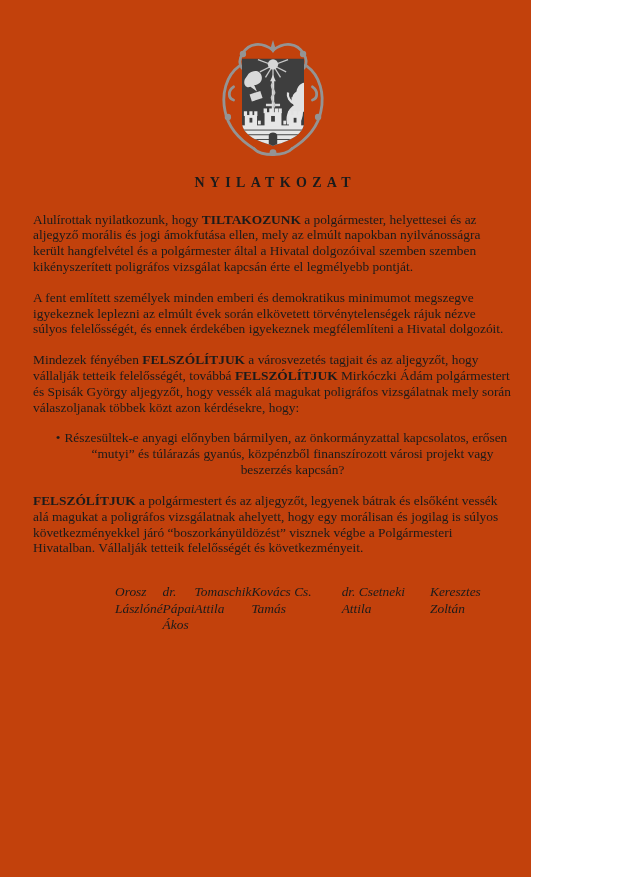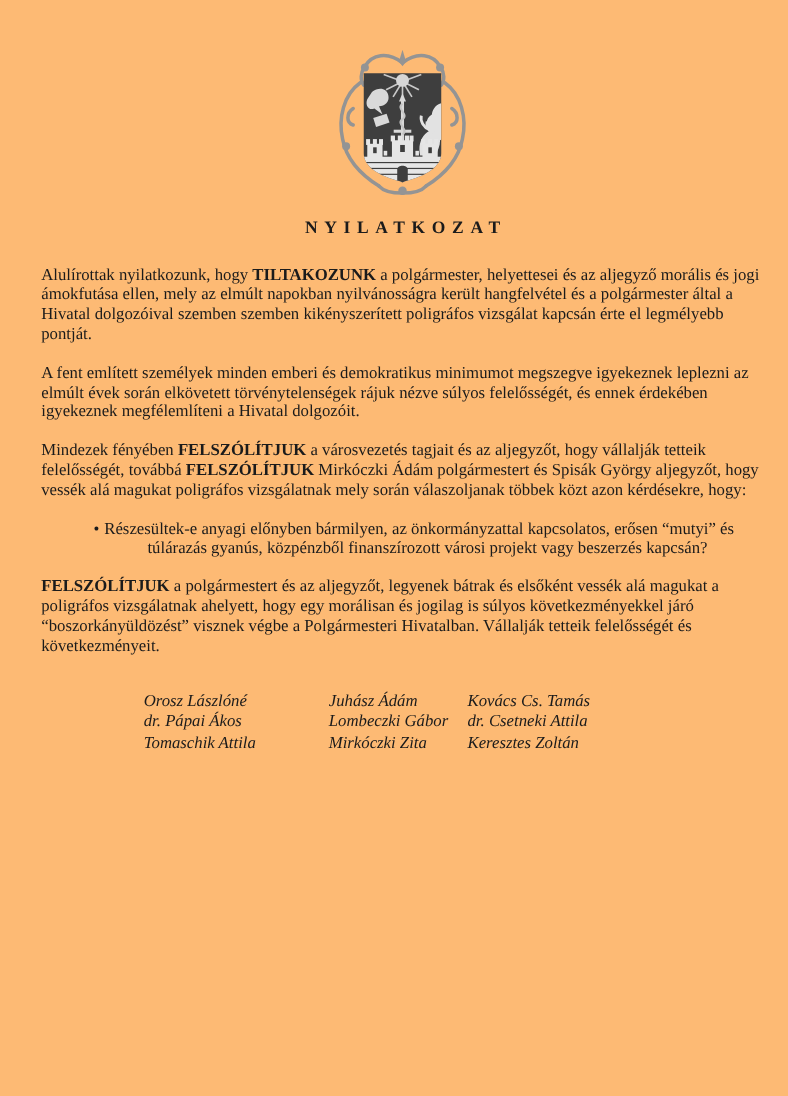--- a/index.html
+++ b/index.html
@@ -1,19 +1,19 @@
 <!DOCTYPE html>
 <html><head>
 <meta charset="utf-8">
 <style>
   html,body{margin:0;padding:0;background:#ffffff;}
   .page{
     position:relative;
-    width:630px;height:877px;
-    background:#fdba74;
+    width:531px;height:877px;
+    background:#c2410c;
     box-sizing:border-box;
     padding:38px 19px 0 33px;
     font-family:"Liberation Serif","DejaVu Serif",serif;
     font-size:13.4px;
     line-height:1.18;
     color:#1b1b1b;
     overflow:hidden;
   }
   .emblem{display:block;margin:0 auto;width:116px;height:124px;}
   .title{
@@ -28,21 +28,21 @@
   .bullet-list{margin:0 0 15px 0;text-align:center;}
   .bullet-item{padding-left:40px;text-indent:-22px;margin:0;}
   .bullet-glyph{padding-right:4px;}
   .date-line{font-style:italic;margin:0 0 0 0;}
   .signatures{
     display:flex;
     margin-top:28px;
     padding-left:82px;
     font-style:italic;
   }
-  .sig-col{display:flex;flex-direction:column;justify-content:space-between;}
+  .sig-col{display:flex;flex-direction:row;justify-content:space-between;}
   .sig-col-0{width:148px;}
   .sig-col-1{width:111px;}
   .sig-name{line-height:1.24;}
   strong{font-weight:bold;}
 </style>
 </head>
 <body>
 
 <div class="page">
 
@@ -149,25 +149,20 @@
       <p class="para"><strong>FELSZÓLÍTJUK</strong><span> a polgármestert és az aljegyzőt, legyenek bátrak és elsőként vessék alá magukat a poligráfos vizsgálatnak ahelyett, hogy egy morálisan és jogilag is súlyos következményekkel járó “boszorkányüldözést” visznek végbe a Polgármesteri Hivatalban. Vállalják tetteik felelősségét és következményeit.</span></p>
     </div>
 
 
   <div class="signatures" id="signatures">
       <div class="sig-col sig-col-0">
         <div class="sig-name">Orosz Lászlóné</div>
         <div class="sig-name">dr. Pápai Ákos</div>
         <div class="sig-name">Tomaschik Attila</div>
       </div>
-      <div class="sig-col sig-col-1">
-        <div class="sig-name">Juhász Ádám</div>
-        <div class="sig-name">Lombeczki Gábor</div>
-        <div class="sig-name">Mirkóczki Zita</div>
-      </div>
       <div class="sig-col sig-col-2">
         <div class="sig-name">Kovács Cs. Tamás</div>
         <div class="sig-name">dr. Csetneki Attila</div>
         <div class="sig-name">Keresztes Zoltán</div>
       </div>
     </div>
 
 </div>
 
 </body></html>

